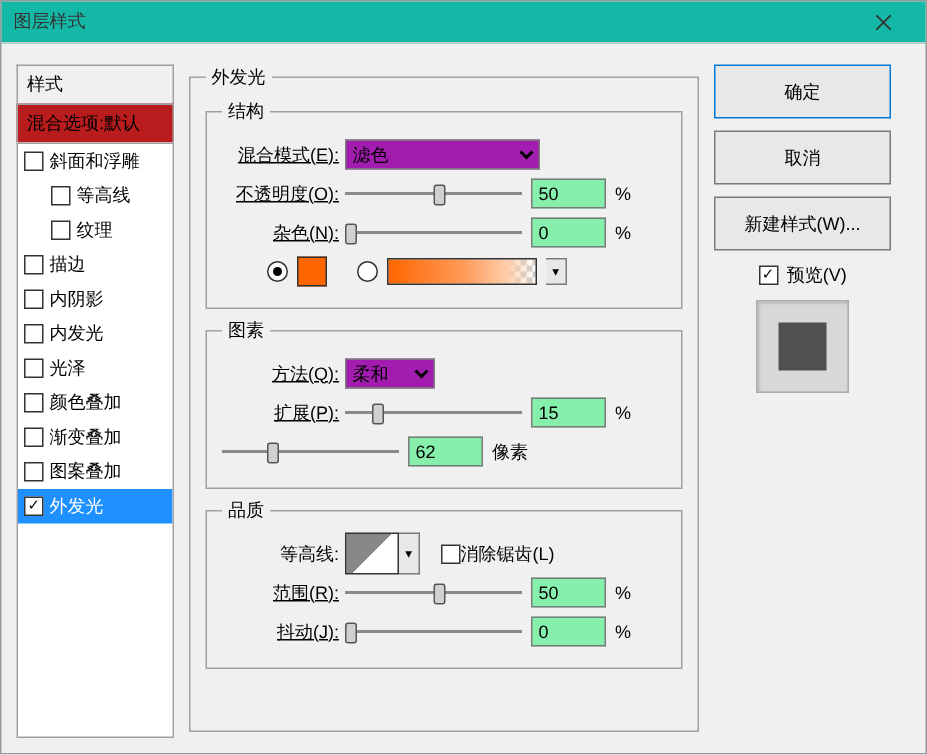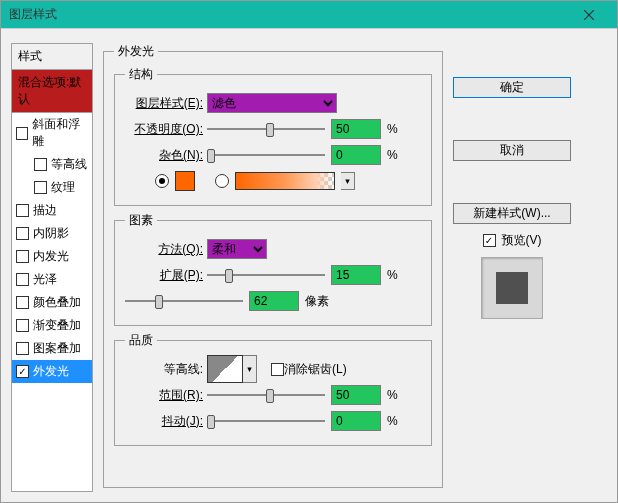--- a/index.html
+++ b/index.html
@@ -3,21 +3,21 @@
 <meta charset="utf-8">
 <style>
 * { box-sizing: border-box; margin: 0; padding: 0; }
 body { font-family: "Microsoft YaHei", sans-serif; font-size: 12px; background: #f0f0f0; color: #000; }
 .window { width: 618px; height: 503px; background: #f0f0f0; border: 1px solid #999; position: relative; }
 .titlebar { height: 28px; background: #14b8a6; border-bottom: 1px solid #ccc; display: flex; align-items: center; padding: 0 8px; justify-content: space-between; }
 .title-text { color: #333; }
 .close-btn { width: 40px; height: 28px; display: flex; align-items: center; justify-content: center; cursor: pointer; }
 .close-btn svg { width: 10px; height: 10px; }
 .body { display: flex; padding: 14px 10px 10px 10px; gap: 10px; height: calc(100% - 28px); }
-.sidebar { width: 82px; display: flex; flex-direction: column; }
+.sidebar { width: 105px; display: flex; flex-direction: column; }
 .sidebar-header { border: 1px solid #a0a0a0; padding: 4px 6px; background: #f0f0f0; border-bottom: none; }
 .sidebar-sub { border: 1px solid #a0a0a0; padding: 4px 6px; background: #b91c1c; border-bottom: none; }
 .style-list { border: 1px solid #a0a0a0; background: #fff; flex: 1; overflow: hidden; }
 .style-item { padding: 3px 4px; display: flex; align-items: center; gap: 4px; }
 .style-item.indent { padding-left: 22px; }
 .style-item.selected { background: #1e90ff; color: #fff; }
 .chk { width: 13px; height: 13px; border: 1px solid #333; background: #fff; display: inline-flex; align-items: center; justify-content: center; font-size: 10px; }
 .chk.checked::after { content: "✓"; color: #000; line-height: 1; }
 .style-item.selected .chk.checked { background: #fff; }
 .main { flex: 1; display: flex; gap: 10px; }
@@ -28,34 +28,34 @@
 .inner-fs { margin-bottom: 6px; }
 .row { display: flex; align-items: center; height: 24px; margin: 2px 0; }
 .lbl { width: 82px; text-align: right; padding-right: 4px; color: #000; }
 .lbl.u { text-decoration: underline; text-underline-offset: 1px; }
 select { height: 20px; border: 1px solid #7a7a7a; background: #a21caf; font-size: 12px; }
 .sel-wide { width: 130px; }
 .sel-narrow { width: 60px; }
 .slider { flex: 0 0 118px; height: 20px; position: relative; margin-right: 6px; }
 .slider .track { position: absolute; top: 9px; left: 0; right: 0; height: 2px; background: #8a8a8a; }
 .slider .thumb { position: absolute; top: 4px; width: 8px; height: 14px; background: #d0d0d0; border: 1px solid #555; border-radius: 2px; }
-.numbox { width: 50px; height: 20px; border: 1px solid #7a7a7a; background: #22c55e; padding: 2px 4px; text-align: left; font-size: 12px; }
+.numbox { width: 50px; height: 20px; border: 1px solid #7a7a7a; background: #86efac; padding: 2px 4px; text-align: left; font-size: 12px; }
 .unit { margin-left: 6px; }
 .radio-row { display: flex; align-items: center; gap: 6px; margin-left: 30px; }
 .radio { width: 14px; height: 14px; border: 1px solid #333; border-radius: 50%; display: inline-flex; align-items: center; justify-content: center; background: #fff; }
 .radio.sel::after { content: ""; width: 6px; height: 6px; background: #000; border-radius: 50%; }
 .swatch-solid { width: 20px; height: 20px; background: #ff6600; border: 1px solid #333; }
 .grad-swatch { width: 100px; height: 18px; border: 1px solid #333; background: linear-gradient(to right, #ff6600 0%, #ff9955 50%, #ffccaa 80%, rgba(255,255,255,0) 100%), repeating-conic-gradient(#ccc 0% 25%, #fff 0% 50%) 0/8px 8px; }
 .dd-arrow { width: 14px; height: 18px; border: 1px solid #7a7a7a; border-left: none; background: #e8e8e8; display: inline-flex; align-items: center; justify-content: center; font-size: 9px; }
 .contour-box { width: 36px; height: 28px; border: 1px solid #333; background: linear-gradient(135deg, #888 50%, #fff 50%); }
 .contour-wrap { display: inline-flex; align-items: stretch; }
 .contour-dd { width: 14px; border: 1px solid #7a7a7a; border-left: none; background: #e8e8e8; display: flex; align-items: center; justify-content: center; font-size: 9px; }
 .aa-chk { display: flex; align-items: center; gap: 0; margin-left: 14px; }
 .btn-row { display: flex; gap: 14px; justify-content: center; margin-top: 6px; }
-.btn { min-width: 92px; height: 21px; border: 1px solid #7a7a7a; background: #e8e8e8; cursor: pointer; font-size: 12px; display: inline-flex; align-items: center; justify-content: center; margin-top: 34px; }
+.btn { min-width: 92px; height: 36px; border: 1px solid #7a7a7a; background: #e8e8e8; cursor: pointer; font-size: 12px; display: inline-flex; align-items: center; justify-content: center; }
 .right { width: 118px; display: flex; flex-direction: column; align-items: stretch; gap: 8px; }
 .right .btn { width: 100%; }
 .preview-chk { display: flex; align-items: center; gap: 6px; justify-content: center; }
 .preview-box { width: 62px; height: 62px; border: 1px solid #aaa; background: #d8d8d8; display: flex; align-items: center; justify-content: center; margin: 0 auto; box-shadow: inset 1px 1px 2px rgba(0,0,0,.2); }
 .preview-inner { width: 32px; height: 32px; background: #505050; }
 </style>
 </head>
 <body>
 
 <div class="window">
@@ -123,21 +123,21 @@
     </div>
 
     <div class="main">
       <div class="center">
         <fieldset class="fieldset-main">
           <legend>外发光</legend>
 
           <fieldset class="inner-fs">
             <legend>结构</legend>
             <div class="row">
-              <span class="lbl u">图层样式(E):</span>
+              <span class="lbl u">混合模式(E):</span>
               <select class="sel-wide"><option>滤色</option></select>
             </div>
             <div class="row">
               <span class="lbl u">不透明度(O):</span>
               <div class="slider">
                   <div class="track"></div>
                   <div class="thumb" style="left:50%"></div>
                 </div>
               <input class="numbox" value="50" style="">
               <span class="unit">%</span>

